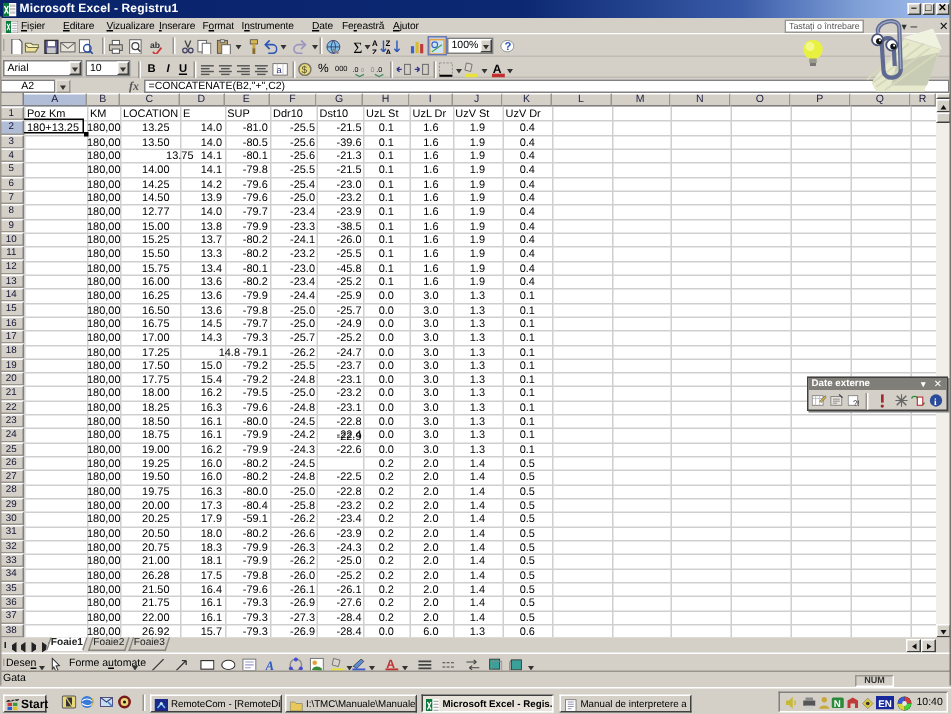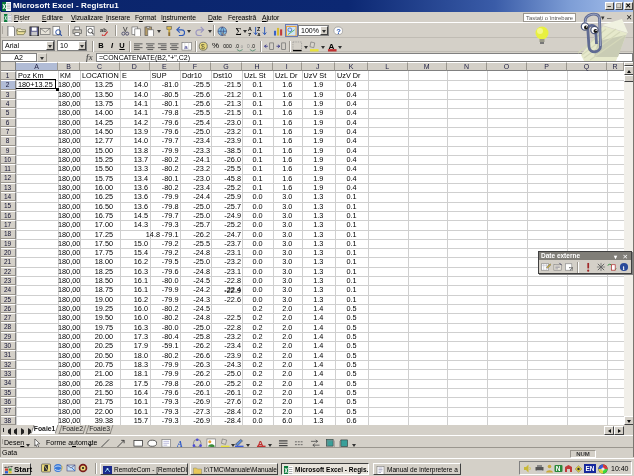--- a/index.html
+++ b/index.html
@@ -630,27 +630,27 @@
 <span class="ct r" style="left:195px;width:30px;top:10.3px">-21.5</span>
 <span class="ct c" style="left:226px;width:31px;top:10.3px">0.1</span>
 <span class="ct c" style="left:257px;width:28.5px;top:10.3px">1.6</span>
 <span class="ct c" style="left:285.5px;width:33.5px;top:10.3px">1.9</span>
 <span class="ct c" style="left:319px;width:33px;top:10.3px">0.4</span>
 <span class="ct r" style="left:42px;width:20px;top:19.6px">180,00</span>
 <span class="ct r" style="left:64px;width:33px;top:19.6px">13.50</span>
 <span class="ct r" style="left:104px;width:28px;top:19.6px">14.0</span>
 <span class="ct r" style="left:133.5px;width:29px;top:19.6px">-80.5</span>
 <span class="ct r" style="left:164px;width:30px;top:19.6px">-25.6</span>
-<span class="ct r" style="left:195px;width:30px;top:19.6px">-21.2</span>
+<span class="ct r" style="left:195px;width:30px;top:19.6px">-39.6</span>
 <span class="ct c" style="left:226px;width:31px;top:19.6px">0.1</span>
 <span class="ct c" style="left:257px;width:28.5px;top:19.6px">1.6</span>
 <span class="ct c" style="left:285.5px;width:33.5px;top:19.6px">1.9</span>
 <span class="ct c" style="left:319px;width:33px;top:19.6px">0.4</span>
 <span class="ct r" style="left:42px;width:20px;top:29.0px">180,00</span>
-<span class="ct r" style="left:64px;width:33px;top:29.0px">13.75</span>
+<span class="ct r" style="left:80px;width:33px;top:29.0px">13.75</span>
 <span class="ct r" style="left:104px;width:28px;top:29.0px">14.1</span>
 <span class="ct r" style="left:133.5px;width:29px;top:29.0px">-80.1</span>
 <span class="ct r" style="left:164px;width:30px;top:29.0px">-25.6</span>
 <span class="ct r" style="left:195px;width:30px;top:29.0px">-21.3</span>
 <span class="ct c" style="left:226px;width:31px;top:29.0px">0.1</span>
 <span class="ct c" style="left:257px;width:28.5px;top:29.0px">1.6</span>
 <span class="ct c" style="left:285.5px;width:33.5px;top:29.0px">1.9</span>
 <span class="ct c" style="left:319px;width:33px;top:29.0px">0.4</span>
 <span class="ct r" style="left:42px;width:20px;top:38.3px">180,00</span>
 <span class="ct r" style="left:64px;width:33px;top:38.3px">14.00</span>
@@ -976,21 +976,21 @@
 <span class="ct r" style="left:64px;width:33px;top:336.6px">22.00</span>
 <span class="ct r" style="left:104px;width:28px;top:336.6px">16.1</span>
 <span class="ct r" style="left:133.5px;width:29px;top:336.6px">-79.3</span>
 <span class="ct r" style="left:164px;width:30px;top:336.6px">-27.3</span>
 <span class="ct r" style="left:195px;width:30px;top:336.6px">-28.4</span>
 <span class="ct c" style="left:226px;width:31px;top:336.6px">0.2</span>
 <span class="ct c" style="left:257px;width:28.5px;top:336.6px">2.0</span>
 <span class="ct c" style="left:285.5px;width:33.5px;top:336.6px">1.4</span>
 <span class="ct c" style="left:319px;width:33px;top:336.6px">0.5</span>
 <span class="ct r" style="left:42px;width:20px;top:345.9px">180,00</span>
-<span class="ct r" style="left:64px;width:33px;top:345.9px">39.38</span>
+<span class="ct r" style="left:64px;width:33px;top:345.9px">26.92</span>
 <span class="ct r" style="left:104px;width:28px;top:345.9px">15.7</span>
 <span class="ct r" style="left:133.5px;width:29px;top:345.9px">-79.3</span>
 <span class="ct r" style="left:164px;width:30px;top:345.9px">-26.9</span>
 <span class="ct r" style="left:195px;width:30px;top:345.9px">-28.4</span>
 <span class="ct c" style="left:226px;width:31px;top:345.9px">0.0</span>
 <span class="ct c" style="left:257px;width:28.5px;top:345.9px">6.0</span>
 <span class="ct c" style="left:285.5px;width:33.5px;top:345.9px">1.3</span>
 <span class="ct c" style="left:319px;width:33px;top:345.9px">0.6</span>
 <span class="ct" style="left:2px;top:10.3px">180+13.25</span>
 <div style="position:absolute;left:-1px;top:8.3px;width:41px;height:9.3px;border:1.6px solid #000;background:transparent;z-index:5"></div>

